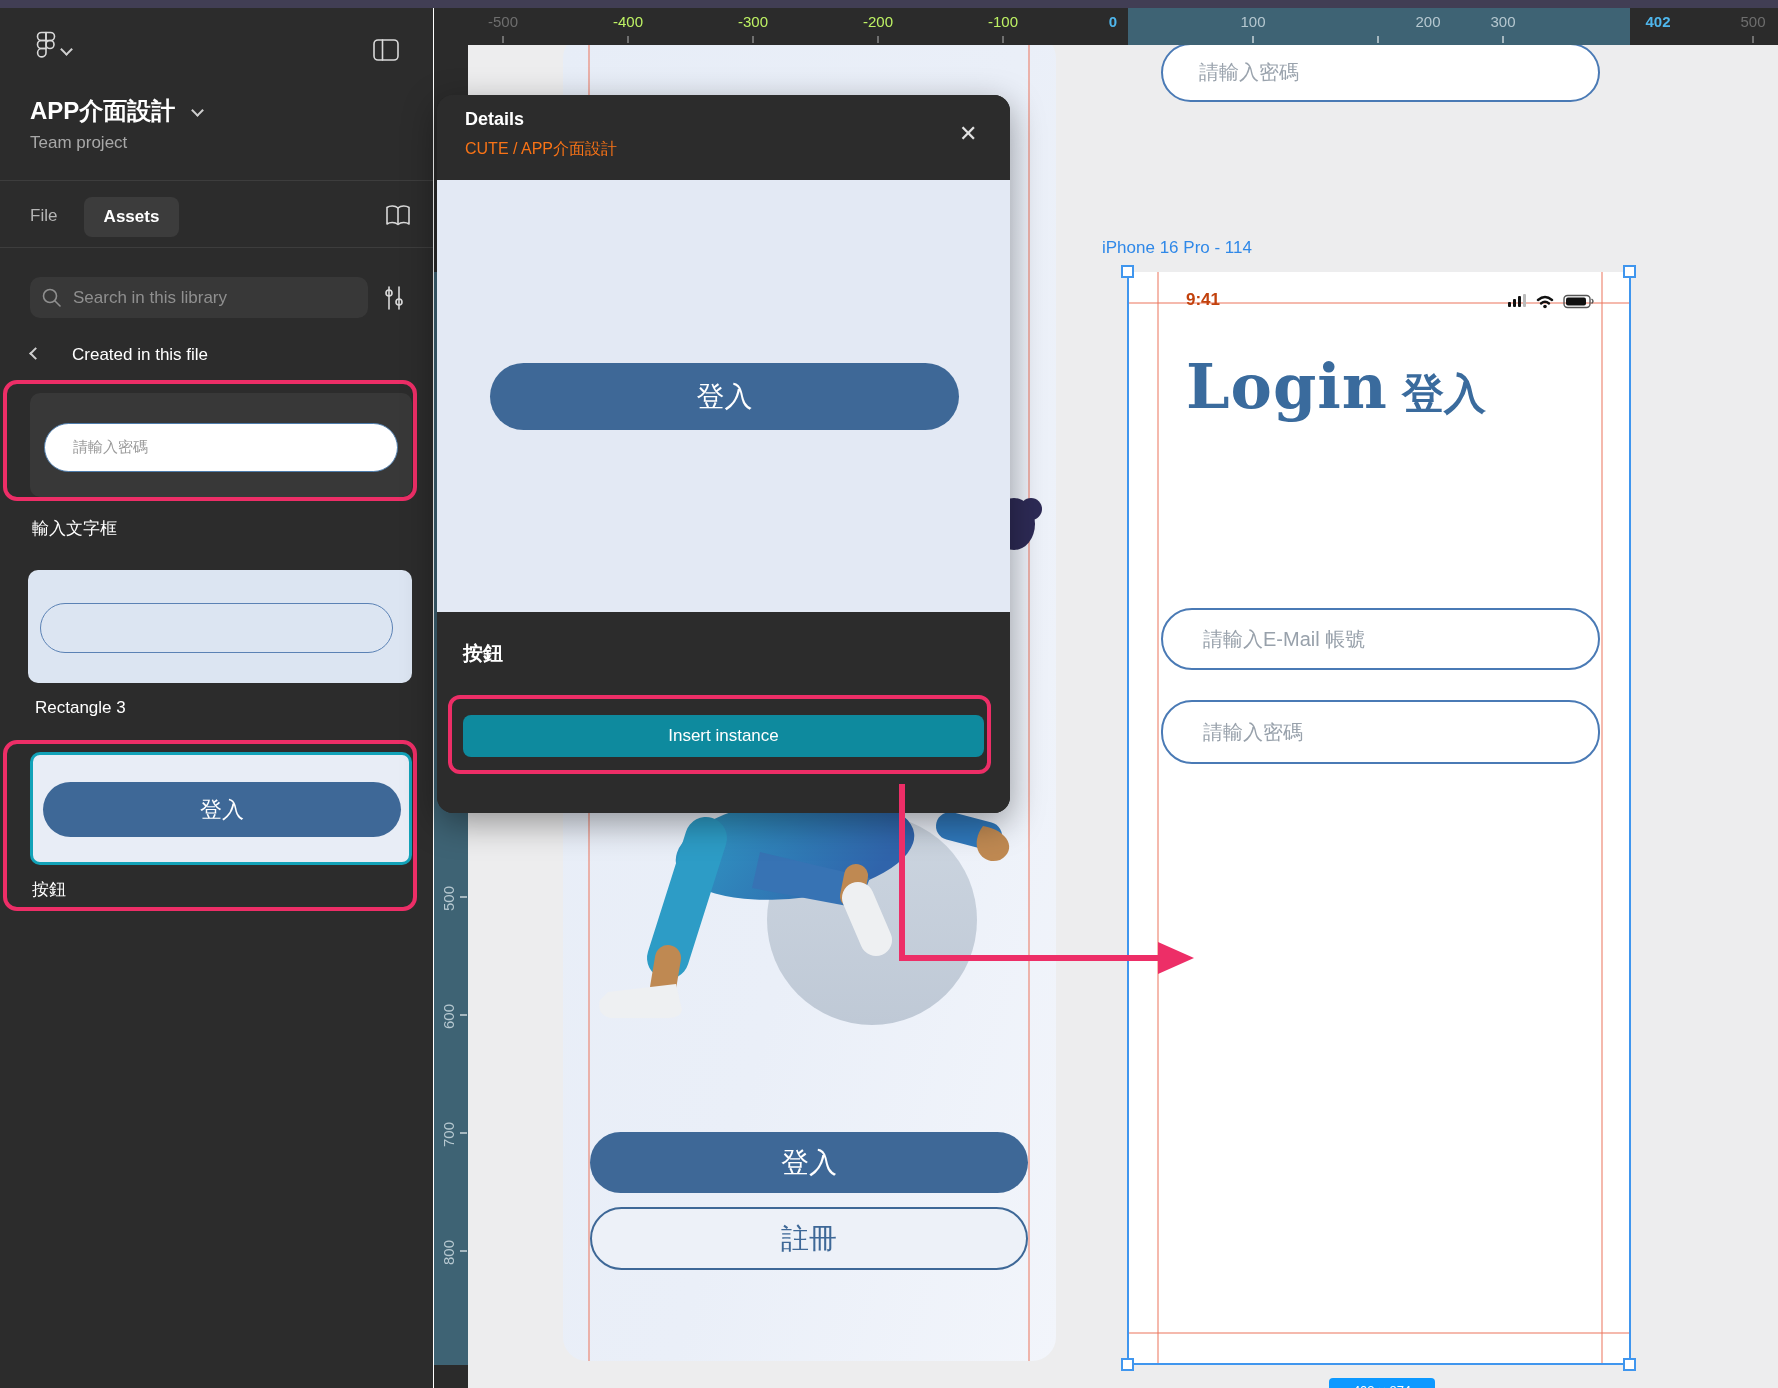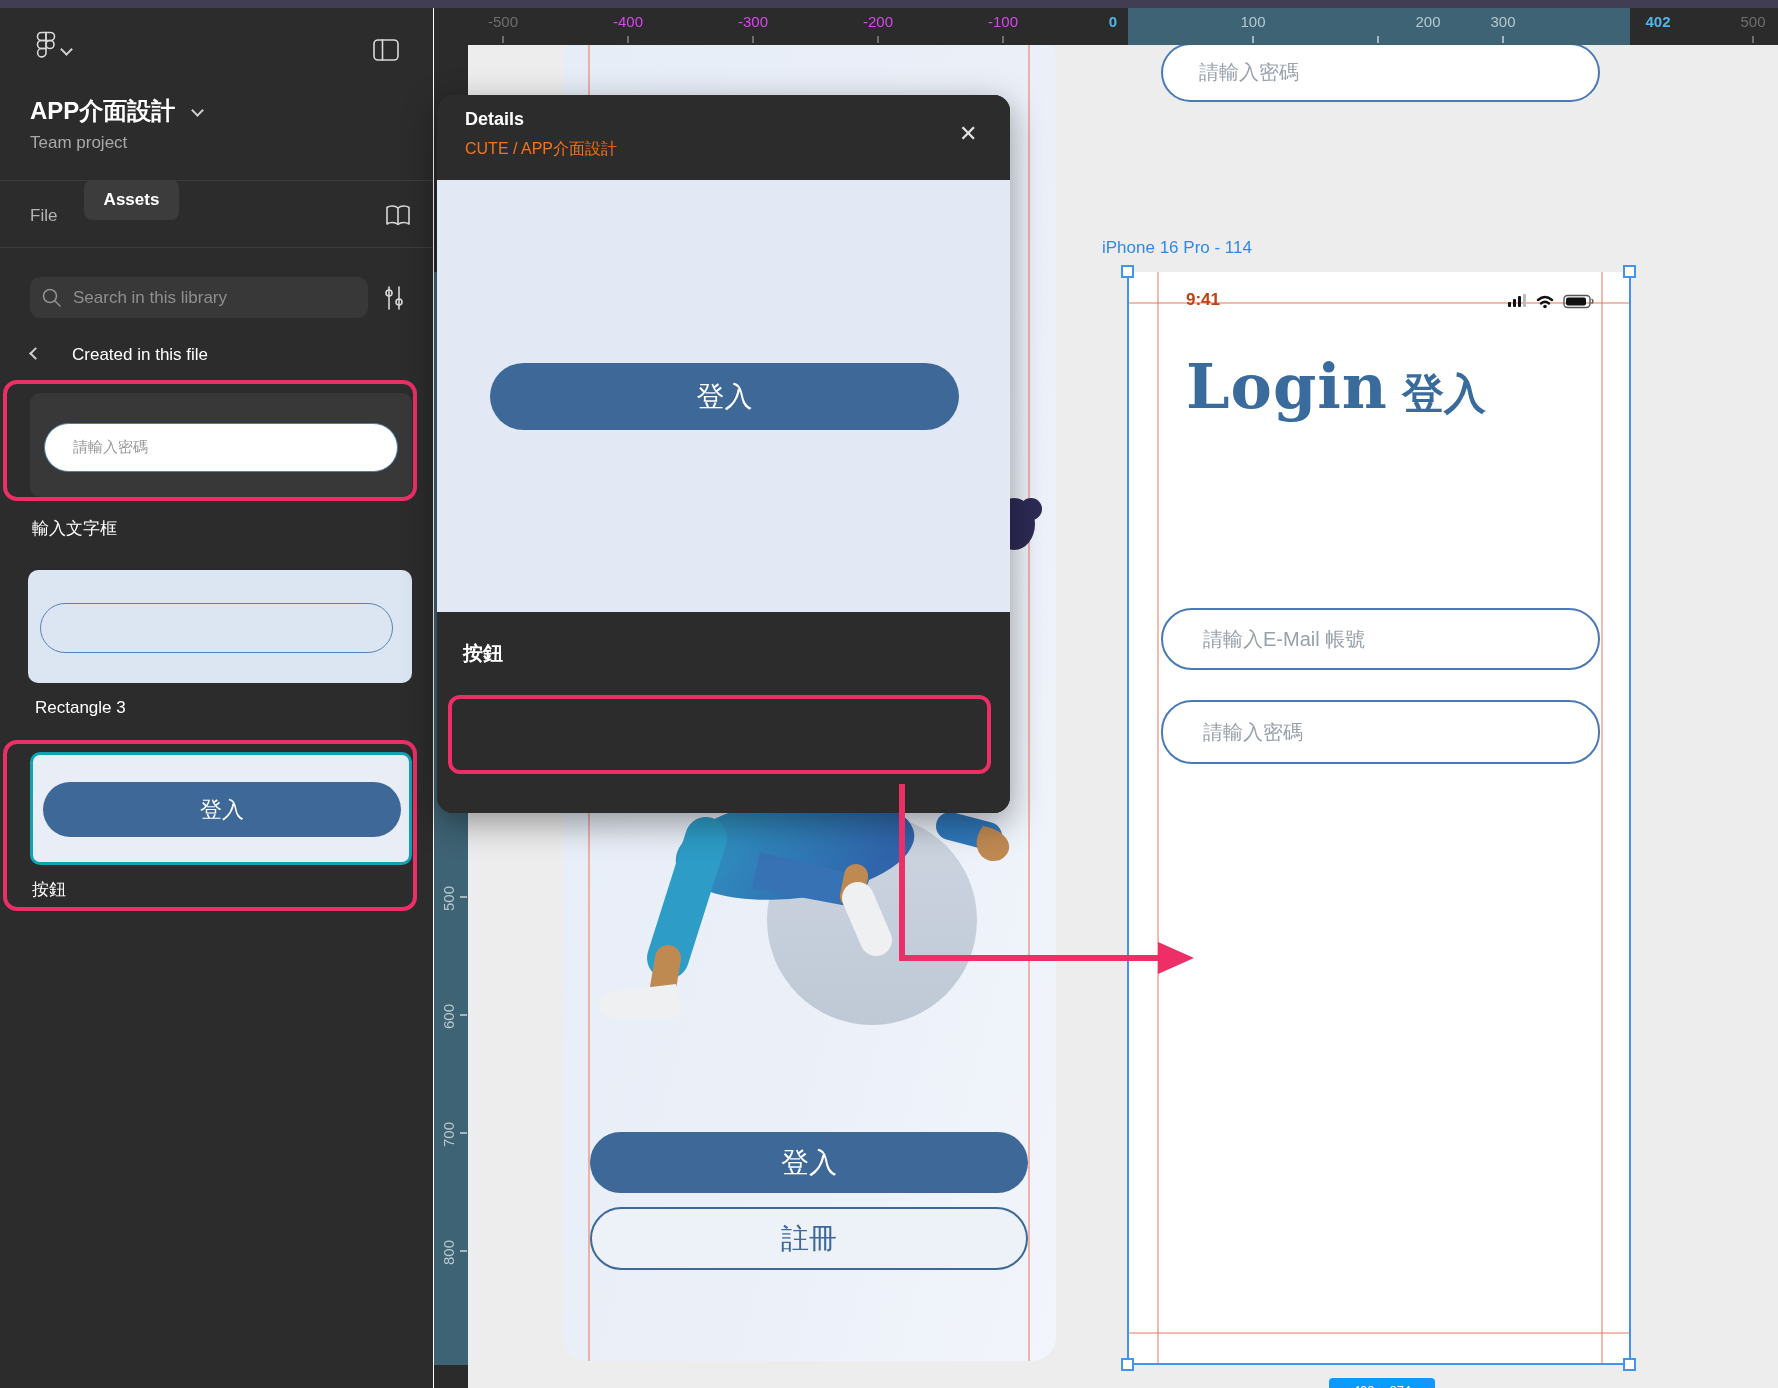--- a/index.html
+++ b/index.html
@@ -6,21 +6,21 @@
   *{box-sizing:border-box;}
   #app{position:relative;width:1778px;height:1388px;overflow:hidden;
        background:#ededee;font-family:"Liberation Sans",sans-serif;}
 
   
   .top-strip{position:absolute;left:0;top:0;width:1778px;height:8px;background:#413e54;z-index:70;}
 
   
   .ruler-top{position:absolute;left:433px;top:8px;width:1345px;height:37px;background:#2b2b2b;z-index:20;}
   .ruler-top .zone{position:absolute;left:695px;top:0;width:502px;height:37px;background:#3e6374;}
-  .ruler-num{position:absolute;top:5px;transform:translateX(-50%);font-size:15px;color:#d946ef;white-space:nowrap;}
+  .ruler-num{position:absolute;top:5px;transform:translateX(-50%);font-size:15px;color:#bef264;white-space:nowrap;}
   .ruler-num.dim{color:#6e6e6e;}
   .ruler-num.zone-num{color:#b6c8d0;}
   .ruler-num.accent{color:#4fb6ec;font-weight:bold;}
   .tick{position:absolute;bottom:2px;transform:translateX(-50%);width:2px;height:7px;background:#6f6f6f;}
   .tick.zone-tick{background:#a5b7bf;}
   .ruler-left{position:absolute;left:433px;top:45px;width:35px;height:1343px;background:#2b2b2b;z-index:20;}
   .ruler-left .vzone{position:absolute;left:0;top:227px;width:35px;height:1093px;background:#3e6374;}
   .vnum{position:absolute;left:-2px;width:35px;text-align:center;font-size:15px;color:#b6c8d0;
         transform:rotate(-90deg);}
   .vtick{position:absolute;right:1px;width:7px;height:2px;background:#a5b7bf;}
@@ -60,21 +60,21 @@
 
   
   .sidebar{position:absolute;left:0;top:8px;width:433px;height:1380px;background:#2c2c2c;z-index:30;color:#fff;}
   .sb-divider{position:absolute;left:0;width:433px;height:1px;background:#3d3d3d;}
   .sb-title{position:absolute;left:30px;top:87px;font-size:24px;font-weight:bold;}
   .sb-sub{position:absolute;left:30px;top:125px;font-size:17px;color:#a8a8a8;}
   .chev{display:inline-block;width:9px;height:9px;border-right:2px solid #cfcfcf;border-bottom:2px solid #cfcfcf;}
   .chev-down{transform:rotate(45deg);}
   .chev-left{transform:rotate(135deg);}
   .tab-file{position:absolute;left:30px;top:198px;font-size:17px;color:#b5b5b5;}
-  .tab-assets{position:absolute;left:84px;top:172px;width:95px;height:40px;background:#3c3c3c;border-radius:8px;
+  .tab-assets{position:absolute;left:84px;top:189px;width:95px;height:40px;background:#3c3c3c;border-radius:8px;
               display:flex;align-items:center;justify-content:center;font-size:17px;font-weight:bold;}
   .search-box{position:absolute;left:30px;top:269px;width:338px;height:41px;background:#383838;border-radius:10px;
               display:flex;align-items:center;}
   .search-box span{margin-left:43px;font-size:17px;color:#8f8f8f;}
   .section-row{position:absolute;left:0;top:333px;width:433px;height:30px;}
   .section-row .lbl{position:absolute;left:72px;top:4px;font-size:17px;color:#fff;}
   .comp-card{position:absolute;border-radius:10px;}
   .card1{left:30px;top:385px;width:382px;height:104px;background:#383838;}
   .pill-input{position:absolute;left:14px;top:30px;width:354px;height:49px;background:#fff;border:1.5px solid #4e7cab;
               border-radius:25px;display:flex;align-items:center;}
@@ -308,20 +308,21 @@
     <div class="modal-head">
       <div class="modal-title">Details</div>
       <div class="modal-crumb">CUTE / APP介面設計</div>
       <div class="modal-close">✕</div>
     </div>
     <div class="modal-preview">
       <div class="modal-login">登入</div>
     </div>
     <div class="modal-bottom">
       <div class="modal-comp">按鈕</div>
+      <div class="insert-btn">Insert instance</div>
     </div>
     <div class="hl-insert"></div>
   </div>
 
   <svg class="connector">
     <polyline points="902,784 902,958 1160,958" stroke="#ed2e67" stroke-width="6" fill="none"></polyline>
     <polygon points="1158,942 1194,958 1158,974" fill="#ed2e67"></polygon>
   </svg>
 
   <div class="top-strip"></div>

